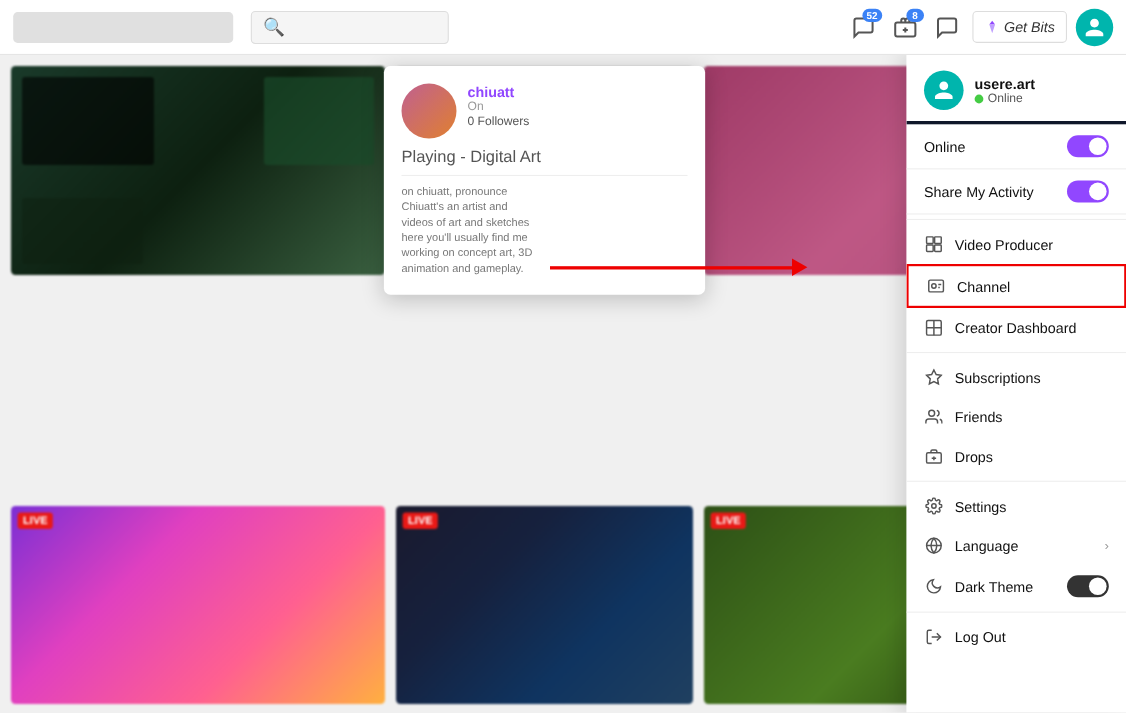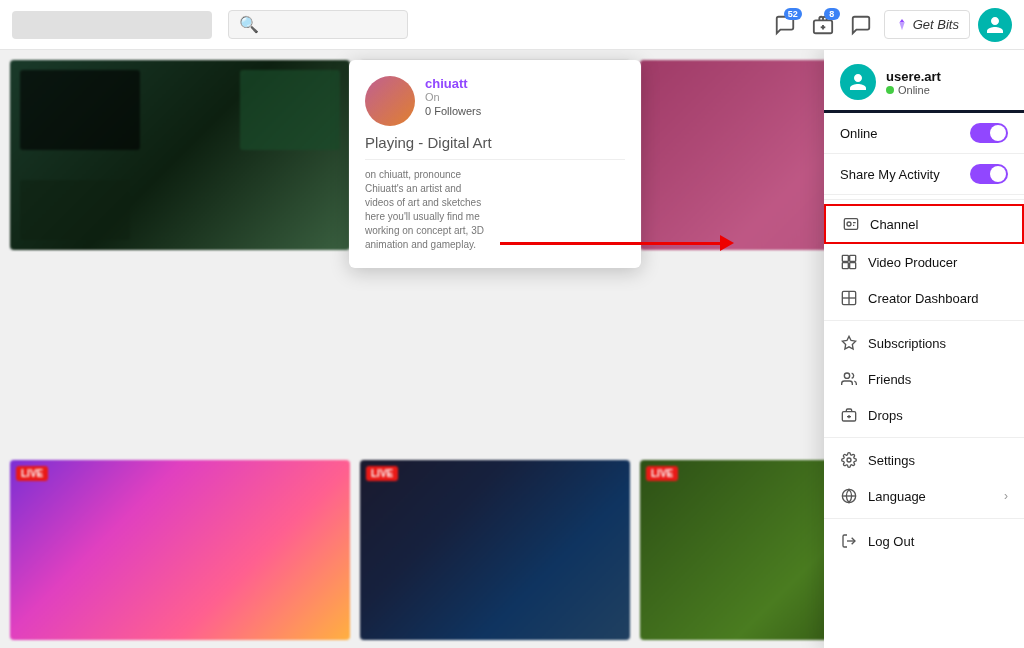--- a/index.html
+++ b/index.html
@@ -482,43 +482,43 @@
 
     <div class="dropdown-toggle-row">
       <span>Share My Activity</span>
       <div class="toggle-switch">
         <div class="toggle-knob"></div>
       </div>
     </div>
 
     <div class="dropdown-divider"></div>
 
-    <div class="dropdown-item highlighted">
-      <div class="dropdown-item-icon">
-        <svg width="16" height="16" viewBox="0 0 24 24" fill="none" stroke="#555" stroke-width="2">
-          <rect x="2" y="4" width="20" height="16" rx="2"></rect>
-          <circle cx="9" cy="12" r="3"></circle>
-          <path d="M15 10h4M15 14h2"></path>
-        </svg>
-      </div>
-      <span class="dropdown-item-label">Channel</span>
-    </div>
-
     <div class="dropdown-item">
       <div class="dropdown-item-icon">
         <svg width="16" height="16" viewBox="0 0 24 24" fill="none" stroke="#555" stroke-width="2">
           <rect x="2" y="2" width="9" height="9" rx="1"></rect>
             <rect x="13" y="2" width="9" height="9" rx="1"></rect>
           <rect x="2" y="13" width="9" height="9" rx="1"></rect>
             <rect x="13" y="13" width="9" height="9" rx="1"></rect>
         </svg>
       </div>
       <span class="dropdown-item-label">Video Producer</span>
     </div>
 
+    <div class="dropdown-item highlighted">
+      <div class="dropdown-item-icon">
+        <svg width="16" height="16" viewBox="0 0 24 24" fill="none" stroke="#555" stroke-width="2">
+          <rect x="2" y="4" width="20" height="16" rx="2"></rect>
+          <circle cx="9" cy="12" r="3"></circle>
+          <path d="M15 10h4M15 14h2"></path>
+        </svg>
+      </div>
+      <span class="dropdown-item-label">Channel</span>
+    </div>
+
     <div class="dropdown-item">
       <div class="dropdown-item-icon">
         <svg width="16" height="16" viewBox="0 0 24 24" fill="none" stroke="#555" stroke-width="2">
           <rect x="2" y="2" width="20" height="20" rx="2"></rect>
           <line x1="12" y1="2" x2="12" y2="22"></line>
           <line x1="2" y1="12" x2="22" y2="12"></line>
         </svg>
       </div>
       <span class="dropdown-item-label">Creator Dashboard</span>
     </div>
@@ -576,20 +576,31 @@
         <svg width="16" height="16" viewBox="0 0 24 24" fill="none" stroke="#555" stroke-width="2">
           <circle cx="12" cy="12" r="10"></circle>
           <line x1="2" y1="12" x2="22" y2="12"></line>
           <path d="M12 2a15.3 15.3 0 0 1 4 10 15.3 15.3 0 0 1-4 10 15.3 15.3 0 0 1-4-10 15.3 15.3 0 0 1 4-10z"></path>
         </svg>
       </div>
       <span class="dropdown-item-label">Language</span>
       <span class="dropdown-item-chevron">›</span>
     </div>
 
+    <div class="dropdown-item">
+      <div class="dropdown-item-icon">
+        <svg width="16" height="16" viewBox="0 0 24 24" fill="none" stroke="#555" stroke-width="2">
+          <path d="M21 12.79A9 9 0 1 1 11.21 3 7 7 0 0 0 21 12.79z"></path>
+        </svg>
+      </div>
+      <span class="dropdown-item-label">Dark Theme</span>
+      <div class="dark-theme-toggle">
+        <div class="dark-toggle-knob"></div>
+      </div>
+    </div>
 
     <div class="dropdown-divider"></div>
 
     <div class="dropdown-item">
       <div class="dropdown-item-icon">
         <svg width="16" height="16" viewBox="0 0 24 24" fill="none" stroke="#555" stroke-width="2">
           <path d="M9 21H5a2 2 0 0 1-2-2V5a2 2 0 0 1 2-2h4"></path>
           <polyline points="16 17 21 12 16 7"></polyline>
           <line x1="21" y1="12" x2="9" y2="12"></line>
         </svg>

